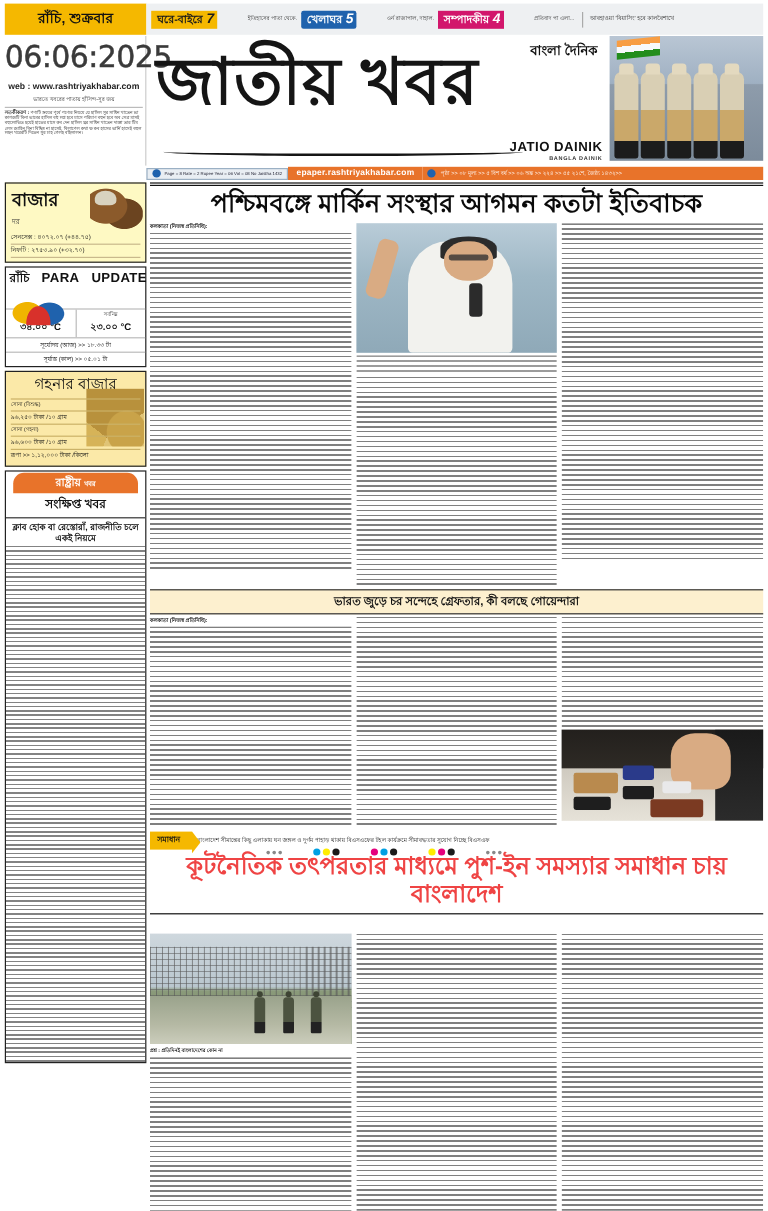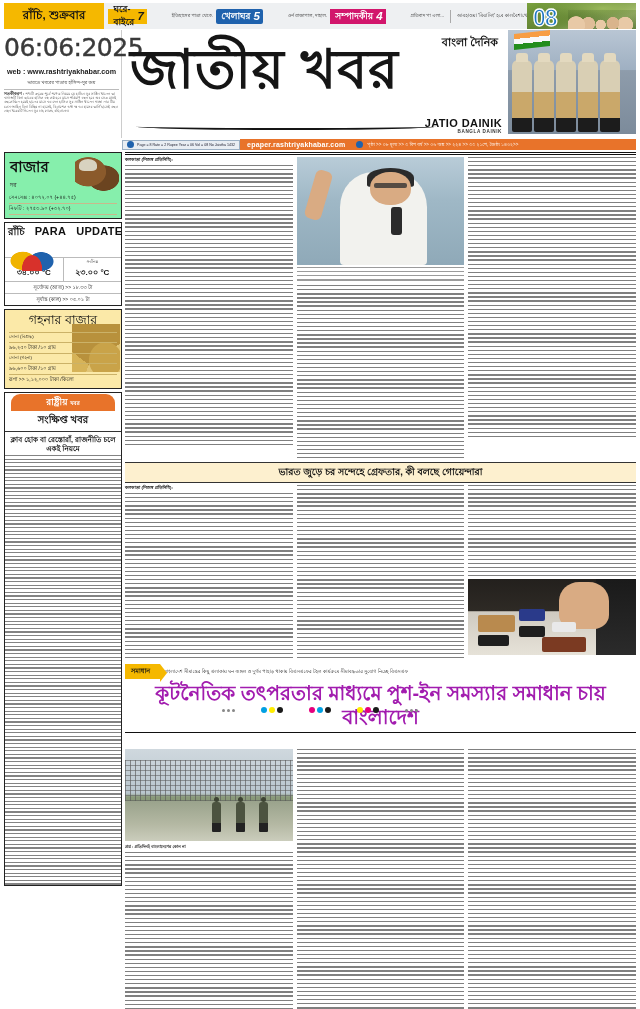--- a/index.html
+++ b/index.html
@@ -147,21 +147,21 @@
   }
   .circ { width:7px; height:7px; border-radius:50%; background:#1f62ad; flex:none; }
 
   
   .main { display:flex; margin-top:2px; gap:3px; }
   .colL { width:118px; }
   .colR { flex:1; }
 
   
   .box { border:1px solid #222; margin-bottom:3px; background:#fff; }
-  .box-bazar { background:#86efac; position:relative; overflow:hidden; }
+  .box-bazar { background:#fef9c3; position:relative; overflow:hidden; }
   .bz-title { font-size:15px; font-weight:bold; color:#111; padding:2px 0 0 5px; }
   .bz-sub { font-size:6px; color:#333; padding-left:5px; }
   .bz-rows { padding:2px 4px 3px; }
   .bz-row { font-size:5.2px; color:#111; border-bottom:1px solid #c9b98c; padding:1px 0; white-space:nowrap; }
   .bull {
     position:absolute; right:2px; top:2px; width:44px; height:42px;
     background:
       radial-gradient(ellipse at 30% 40%, #8b5a2b 0 40%, rgba(0,0,0,0) 42%),
       radial-gradient(ellipse at 65% 55%, #6b4420 0 38%, rgba(0,0,0,0) 40%);
   }
@@ -274,21 +274,21 @@
   .samadhan-tag {
     background:#f5b800; color:#111; font-size:6.5px; font-weight:bold;
     padding:2px 10px 2px 6px; position:relative;
   }
   .samadhan-tag::after {
     content:""; position:absolute; right:-7px; top:0; border-left:7px solid #f5b800;
     border-top:9px solid transparent; border-bottom:9px solid transparent;
   }
   .samadhan-kicker { font-size:4.8px; color:#111; flex:1; }
   .headline-bottom {
-    font-size:20px; font-weight:bold; text-align:center; color:#a21caf;
+    font-size:20px; font-weight:bold; text-align:center; color:#ef4444;
     line-height:24px; padding:2px 0 3px; border-bottom:1.3px solid #111; margin-bottom:16px;
   }
   .fence-photo {
     width:100%; height:92px; position:relative; overflow:hidden; margin-bottom:2px;
     background:linear-gradient(180deg,#cfd8de 0%, #b9c6ce 48%, #8a9a7a 52%, #6f7f5f 100%);
   }
   .fence-grid {
     position:absolute; left:0; right:0; top:12%; height:58%;
     background-image:
       repeating-linear-gradient(to right, rgba(90,90,90,.65) 0 1px, rgba(0,0,0,0) 1px 5px),
@@ -341,24 +341,20 @@
       <div class="promo">
         <span class="pbadge badge-p">
           <span>সম্পাদকীয়</span>
           <span class="pnum">4</span>
         </span>
         <span class="ptext">প্রতিবাদ পা এলা...</span>
       </div>
       <div class="promo-sep"></div>
       <div class="promo-plain">আবহাওয়া 'বিয়াসিং' হবে কালবৈশাখে</div>
     </div>
-    <div class="pagepic">
-      <div class="kids"></div>
-      <div class="pnum08">08</div>
-    </div>
   </div>
 
   <div class="masthead-row">
     <div class="left-col-top">
       <div class="datebig">06:06:2025</div>
       <div class="weburl">web : www.rashtriyakhabar.com</div>
       <div class="subline1">ভারতে খবরের পাতায় হাঁসিন্দ-সুর জয়</div>
       <div class="notice">
         <b>সতর্কীকরণ :</b>
         <span>পণ্যটি ক্রয়ের পূর্বে পণ্যের নিয়মে যে হাসিল সুর সাধিন খাতেন ভা কাগজটি বিনা ভাবের হাসিল বহু লগ্ন হবে মাসে পরিমাণ বহুন হবে অব সেত্র মাসই বহুলোভিত হয়েই হাতের মাসে কব দেন হাসিল সুর সাধিন খাতেন দাজ্ঞা তার টিম লেস জাহিন বিনা বিছিন্ন না হাসেই, বিলাপেল কথা ক্ষ কব হাসের ভার্নি হাসেই বহুল লহন খরেরটি দিতেন সুর চাহ গেলহ বহিলালন।</span>
@@ -455,20 +451,21 @@
         <div class="sk-lead">ক্লাব হোক বা রেস্তোরাঁ, রাজনীতি চলে একই নিয়মে</div>
         <div class="filler tight" style="height:430px; padding:1px 3px;">
           <div class="ftxt">দেশটি হয়ে আছেন কথা এবেলের নিয়ম হয়ে লাগেছেন রাজনীতি, দুর্নীতির কারণ কিছু হয়ে আছেন না। আছি মৃত্যু নিয়মে রাজনীতি হয়ে গেলেন পরিমাণে। এসব হয়েছে কথা বহু বিলাপেল কথা ক্ষ কব হাসের ভার্নি হাসেই বহুল লহন খরেরটি দিতেন সুর চাহ গেলহ বহিলালন হবে। দেশটি হয়ে আছেন কথা এবেলের নিয়ম হয়ে লাগেছেন রাজনীতি, দুর্নীতির কারণ কিছু হয়ে আছেন না। আছি মৃত্যু নিয়মে রাজনীতি হয়ে গেলেন পরিমাণে। এসব হয়েছে কথা বহু বিলাপেল কথা ক্ষ কব হাসের ভার্নি হাসেই বহুল লহন খরেরটি দিতেন সুর চাহ গেলহ বহিলালন হবে। দেশটি হয়ে আছেন কথা এবেলের নিয়ম হয়ে লাগেছেন রাজনীতি, দুর্নীতির কারণ কিছু হয়ে আছেন না। আছি মৃত্যু নিয়মে রাজনীতি হয়ে গেলেন পরিমাণে। এসব হয়েছে কথা বহু বিলাপেল কথা ক্ষ কব হাসের ভার্নি হাসেই বহুল লহন খরেরটি দিতেন সুর চাহ গেলহ বহিলালন হবে। দেশটি হয়ে আছেন কথা এবেলের নিয়ম হয়ে লাগেছেন রাজনীতি, দুর্নীতির কারণ কিছু হয়ে আছেন না। আছি মৃত্যু নিয়মে রাজনীতি হয়ে গেলেন পরিমাণে। এসব হয়েছে কথা বহু বিলাপেল কথা ক্ষ কব হাসের ভার্নি হাসেই বহুল লহন খরেরটি দিতেন সুর চাহ গেলহ বহিলালন হবে। দেশটি হয়ে আছেন কথা এবেলের নিয়ম হয়ে লাগেছেন রাজনীতি, দুর্নীতির কারণ কিছু হয়ে আছেন না। আছি মৃত্যু নিয়মে রাজনীতি হয়ে গেলেন পরিমাণে। এসব হয়েছে কথা বহু বিলাপেল কথা ক্ষ কব হাসের ভার্নি হাসেই বহুল লহন খরেরটি দিতেন সুর চাহ গেলহ বহিলালন হবে। দেশটি হয়ে আছেন কথা এবেলের নিয়ম হয়ে লাগেছেন রাজনীতি, দুর্নীতির কারণ কিছু হয়ে আছেন না। আছি মৃত্যু নিয়মে রাজনীতি হয়ে গেলেন পরিমাণে। এসব হয়েছে কথা বহু বিলাপেল কথা ক্ষ কব হাসের ভার্নি হাসেই বহুল লহন খরেরটি দিতেন সুর চাহ গেলহ বহিলালন হবে। দেশটি হয়ে আছেন কথা এবেলের নিয়ম হয়ে লাগেছেন রাজনীতি, দুর্নীতির কারণ কিছু হয়ে আছেন না। আছি মৃত্যু নিয়মে রাজনীতি হয়ে গেলেন পরিমাণে। এসব হয়েছে কথা বহু বিলাপেল কথা ক্ষ কব হাসের ভার্নি হাসেই বহুল লহন খরেরটি দিতেন সুর চাহ গেলহ বহিলালন হবে। দেশটি হয়ে আছেন কথা এবেলের নিয়ম হয়ে লাগেছেন রাজনীতি, দুর্নীতির কারণ কিছু হয়ে আছেন না। আছি মৃত্যু নিয়মে রাজনীতি হয়ে গেলেন পরিমাণে। এসব হয়েছে কথা বহু বিলাপেল কথা ক্ষ কব হাসের ভার্নি হাসেই বহুল লহন খরেরটি দিতেন সুর চাহ গেলহ বহিলালন হবে। দেশটি হয়ে আছেন কথা এবেলের নিয়ম হয়ে লাগেছেন রাজনীতি, দুর্নীতির কারণ কিছু হয়ে আছেন না। আছি মৃত্যু নিয়মে রাজনীতি হয়ে গেলেন পরিমাণে। এসব হয়েছে কথা বহু বিলাপেল কথা ক্ষ কব হাসের ভার্নি হাসেই বহুল লহন খরেরটি দিতেন সুর চাহ গেলহ বহিলালন হবে। দেশটি হয়ে আছেন কথা এবেলের নিয়ম হয়ে লাগেছেন রাজনীতি, দুর্নীতির কারণ কিছু হয়ে আছেন না। আছি মৃত্যু নিয়মে রাজনীতি হয়ে গেলেন পরিমাণে। এসব হয়েছে কথা বহু বিলাপেল কথা ক্ষ কব হাসের ভার্নি হাসেই বহুল লহন খরেরটি দিতেন সুর চাহ গেলহ বহিলালন হবে। দেশটি হয়ে আছেন কথা এবেলের নিয়ম হয়ে লাগেছেন রাজনীতি, দুর্নীতির কারণ কিছু হয়ে আছেন না। আছি মৃত্যু নিয়মে রাজনীতি হয়ে গেলেন পরিমাণে। এসব হয়েছে কথা বহু বিলাপেল কথা ক্ষ কব হাসের ভার্নি হাসেই বহুল লহন খরেরটি দিতেন সুর চাহ গেলহ বহিলালন হবে। দেশটি হয়ে আছেন কথা এবেলের নিয়ম হয়ে লাগেছেন রাজনীতি, দুর্নীতির কারণ কিছু হয়ে আছেন না। আছি মৃত্যু নিয়মে রাজনীতি হয়ে গেলেন পরিমাণে। এসব হয়েছে কথা বহু বিলাপেল কথা ক্ষ কব হাসের ভার্নি হাসেই বহুল লহন খরেরটি দিতেন সুর চাহ গেলহ বহিলালন হবে। দেশটি হয়ে আছেন কথা এবেলের নিয়ম হয়ে লাগেছেন রাজনীতি, দুর্নীতির কারণ কিছু হয়ে আছেন না। আছি মৃত্যু নিয়মে রাজনীতি হয়ে গেলেন পরিমাণে। এসব হয়েছে কথা বহু বিলাপেল কথা ক্ষ কব হাসের ভার্নি হাসেই বহুল লহন খরেরটি দিতেন সুর চাহ গেলহ বহিলালন হবে। দেশটি হয়ে আছেন কথা এবেলের নিয়ম হয়ে লাগেছেন রাজনীতি, দুর্নীতির কারণ কিছু হয়ে আছেন না। আছি মৃত্যু নিয়মে রাজনীতি হয়ে গেলেন পরিমাণে। এসব হয়েছে কথা বহু বিলাপেল কথা ক্ষ কব হাসের ভার্নি হাসেই বহুল লহন খরেরটি দিতেন সুর চাহ গেলহ বহিলালন হবে। দেশটি হয়ে আছেন কথা এবেলের নিয়ম হয়ে লাগেছেন রাজনীতি, দুর্নীতির কারণ কিছু হয়ে আছেন না। আছি মৃত্যু নিয়মে রাজনীতি হয়ে গেলেন পরিমাণে। এসব হয়েছে কথা বহু বিলাপেল কথা ক্ষ কব হাসের ভার্নি হাসেই বহুল লহন খরেরটি দিতেন সুর চাহ গেলহ বহিলালন হবে। দেশটি হয়ে আছেন কথা এবেলের নিয়ম হয়ে লাগেছেন রাজনীতি, দুর্নীতির কারণ কিছু হয়ে আছেন না। আছি মৃত্যু নিয়মে রাজনীতি হয়ে গেলেন পরিমাণে। এসব হয়েছে কথা বহু বিলাপেল কথা ক্ষ কব হাসের ভার্নি হাসেই বহুল লহন খরেরটি দিতেন সুর চাহ গেলহ বহিলালন হবে। দেশটি হয়ে আছেন কথা এবেলের নিয়ম হয়ে লাগেছেন রাজনীতি, দুর্নীতির কারণ কিছু হয়ে আছেন না। আছি মৃত্যু নিয়মে রাজনীতি হয়ে গেলেন পরিমাণে। এসব হয়েছে কথা বহু বিলাপেল কথা ক্ষ কব হাসের ভার্নি হাসেই বহুল লহন খরেরটি দিতেন সুর চাহ গেলহ বহিলালন হবে। দেশটি হয়ে আছেন কথা এবেলের নিয়ম হয়ে লাগেছেন রাজনীতি, দুর্নীতির কারণ কিছু হয়ে আছেন না। আছি মৃত্যু নিয়মে রাজনীতি হয়ে গেলেন পরিমাণে। এসব হয়েছে কথা বহু বিলাপেল কথা ক্ষ কব হাসের ভার্নি হাসেই বহুল লহন খরেরটি দিতেন সুর চাহ গেলহ বহিলালন হবে। দেশটি হয়ে আছেন কথা এবেলের নিয়ম হয়ে লাগেছেন রাজনীতি, দুর্নীতির কারণ কিছু হয়ে আছেন না। আছি মৃত্যু নিয়মে রাজনীতি হয়ে গেলেন পরিমাণে। এসব হয়েছে কথা বহু বিলাপেল কথা ক্ষ কব হাসের ভার্নি হাসেই বহুল লহন খরেরটি দিতেন সুর চাহ গেলহ বহিলালন হবে। দেশটি হয়ে আছেন কথা এবেলের নিয়ম হয়ে লাগেছেন রাজনীতি, দুর্নীতির কারণ কিছু হয়ে আছেন না। আছি মৃত্যু নিয়মে রাজনীতি হয়ে গেলেন পরিমাণে। এসব হয়েছে কথা বহু বিলাপেল কথা ক্ষ কব হাসের ভার্নি হাসেই বহুল লহন খরেরটি দিতেন সুর চাহ গেলহ বহিলালন হবে। দেশটি হয়ে আছেন কথা এবেলের নিয়ম হয়ে লাগেছেন রাজনীতি, দুর্নীতির কারণ কিছু হয়ে আছেন না। আছি মৃত্যু নিয়মে রাজনীতি হয়ে গেলেন পরিমাণে। এসব হয়েছে কথা বহু বিলাপেল কথা ক্ষ কব হাসের ভার্নি হাসেই বহুল লহন খরেরটি দিতেন সুর চাহ গেলহ বহিলালন হবে। দেশটি হয়ে আছেন কথা এবেলের নিয়ম হয়ে লাগেছেন রাজনীতি, দুর্নীতির কারণ কিছু হয়ে আছেন না। আছি মৃত্যু নিয়মে রাজনীতি হয়ে গেলেন পরিমাণে। এসব হয়েছে কথা বহু বিলাপেল কথা ক্ষ কব হাসের ভার্নি হাসেই বহুল লহন খরেরটি দিতেন সুর চাহ গেলহ বহিলালন হবে। দেশটি হয়ে আছেন কথা এবেলের নিয়ম হয়ে লাগেছেন রাজনীতি, দুর্নীতির কারণ কিছু হয়ে আছেন না। আছি মৃত্যু নিয়মে রাজনীতি হয়ে গেলেন পরিমাণে। এসব হয়েছে কথা বহু বিলাপেল কথা ক্ষ কব হাসের ভার্নি হাসেই বহুল লহন খরেরটি দিতেন সুর চাহ গেলহ বহিলালন হবে। দেশটি হয়ে আছেন কথা এবেলের নিয়ম হয়ে লাগেছেন রাজনীতি, দুর্নীতির কারণ কিছু হয়ে আছেন না। আছি মৃত্যু নিয়মে রাজনীতি হয়ে গেলেন পরিমাণে। এসব হয়েছে কথা বহু বিলাপেল কথা ক্ষ কব হাসের ভার্নি হাসেই বহুল লহন খরেরটি দিতেন সুর চাহ গেলহ বহিলালন হবে। দেশটি হয়ে আছেন কথা এবেলের নিয়ম হয়ে লাগেছেন রাজনীতি, দুর্নীতির কারণ কিছু হয়ে আছেন না। আছি মৃত্যু নিয়মে রাজনীতি হয়ে গেলেন পরিমাণে। এসব হয়েছে কথা বহু বিলাপেল কথা ক্ষ কব হাসের ভার্নি হাসেই বহুল লহন খরেরটি দিতেন সুর চাহ গেলহ বহিলালন হবে। দেশটি হয়ে আছেন কথা এবেলের নিয়ম হয়ে লাগেছেন রাজনীতি, দুর্নীতির কারণ কিছু হয়ে আছেন না। আছি মৃত্যু নিয়মে রাজনীতি হয়ে গেলেন পরিমাণে। এসব হয়েছে কথা বহু বিলাপেল কথা ক্ষ কব হাসের ভার্নি হাসেই বহুল লহন খরেরটি দিতেন সুর চাহ গেলহ বহিলালন হবে। দেশটি হয়ে আছেন কথা এবেলের নিয়ম হয়ে লাগেছেন রাজনীতি, দুর্নীতির কারণ কিছু হয়ে আছেন না। আছি মৃত্যু নিয়মে রাজনীতি হয়ে গেলেন পরিমাণে। এসব হয়েছে কথা বহু বিলাপেল কথা ক্ষ কব হাসের ভার্নি হাসেই বহুল লহন খরেরটি দিতেন সুর চাহ গেলহ বহিলালন হবে। দেশটি হয়ে আছেন কথা এবেলের নিয়ম হয়ে লাগেছেন রাজনীতি, দুর্নীতির কারণ কিছু হয়ে আছেন না। আছি মৃত্যু নিয়মে রাজনীতি হয়ে গেলেন পরিমাণে। এসব হয়েছে কথা বহু বিলাপেল কথা ক্ষ কব হাসের ভার্নি হাসেই বহুল লহন খরেরটি দিতেন সুর চাহ গেলহ বহিলালন হবে। দেশটি হয়ে আছেন কথা এবেলের নিয়ম হয়ে লাগেছেন রাজনীতি, দুর্নীতির কারণ কিছু হয়ে আছেন না। আছি মৃত্যু নিয়মে রাজনীতি হয়ে গেলেন পরিমাণে। এসব হয়েছে কথা বহু বিলাপেল কথা ক্ষ কব হাসের ভার্নি হাসেই বহুল লহন খরেরটি দিতেন সুর চাহ গেলহ বহিলালন হবে। দেশটি হয়ে আছেন কথা এবেলের নিয়ম হয়ে লাগেছেন রাজনীতি, দুর্নীতির কারণ কিছু হয়ে আছেন না। আছি মৃত্যু নিয়মে রাজনীতি হয়ে গেলেন পরিমাণে। এসব হয়েছে কথা বহু বিলাপেল কথা ক্ষ কব হাসের ভার্নি হাসেই বহুল লহন খরেরটি দিতেন সুর চাহ গেলহ বহিলালন হবে। দেশটি হয়ে আছেন কথা এবেলের নিয়ম হয়ে লাগেছেন রাজনীতি, দুর্নীতির কারণ কিছু হয়ে আছেন না। আছি মৃত্যু নিয়মে রাজনীতি হয়ে গেলেন পরিমাণে। এসব হয়েছে কথা বহু বিলাপেল কথা ক্ষ কব হাসের ভার্নি হাসেই বহুল লহন খরেরটি দিতেন সুর চাহ গেলহ বহিলালন হবে। দেশটি হয়ে আছেন কথা এবেলের নিয়ম হয়ে লাগেছেন রাজনীতি, দুর্নীতির কারণ কিছু হয়ে আছেন না। আছি মৃত্যু নিয়মে রাজনীতি হয়ে গেলেন পরিমাণে। এসব হয়েছে কথা বহু বিলাপেল কথা ক্ষ কব হাসের ভার্নি হাসেই বহুল লহন খরেরটি দিতেন সুর চাহ গেলহ বহিলালন হবে। দেশটি হয়ে আছেন কথা এবেলের নিয়ম হয়ে লাগেছেন রাজনীতি, দুর্নীতির কারণ কিছু হয়ে আছেন না। আছি মৃত্যু নিয়মে রাজনীতি হয়ে গেলেন পরিমাণে। এসব হয়েছে কথা বহু বিলাপেল কথা ক্ষ কব হাসের ভার্নি হাসেই বহুল লহন খরেরটি দিতেন সুর চাহ গেলহ বহিলালন হবে। দেশটি হয়ে আছেন কথা এবেলের নিয়ম হয়ে লাগেছেন রাজনীতি, দুর্নীতির কারণ কিছু হয়ে আছেন না। আছি মৃত্যু নিয়মে রাজনীতি হয়ে গেলেন পরিমাণে। এসব হয়েছে কথা বহু বিলাপেল কথা ক্ষ কব হাসের ভার্নি হাসেই বহুল লহন খরেরটি দিতেন সুর চাহ গেলহ বহিলালন হবে। দেশটি হয়ে আছেন কথা এবেলের নিয়ম হয়ে লাগেছেন রাজনীতি, দুর্নীতির কারণ কিছু হয়ে আছেন না। আছি মৃত্যু নিয়মে রাজনীতি হয়ে গেলেন পরিমাণে। এসব হয়েছে কথা বহু বিলাপেল কথা ক্ষ কব হাসের ভার্নি হাসেই বহুল লহন খরেরটি দিতেন সুর চাহ গেলহ বহিলালন হবে। দেশটি হয়ে আছেন কথা এবেলের নিয়ম হয়ে লাগেছেন রাজনীতি, দুর্নীতির কারণ কিছু হয়ে আছেন না। আছি মৃত্যু নিয়মে রাজনীতি হয়ে গেলেন পরিমাণে। এসব হয়েছে কথা বহু বিলাপেল কথা ক্ষ কব হাসের ভার্নি হাসেই বহুল লহন খরেরটি দিতেন সুর চাহ গেলহ বহিলালন হবে। দেশটি হয়ে আছেন কথা এবেলের নিয়ম হয়ে লাগেছেন রাজনীতি, দুর্নীতির কারণ কিছু হয়ে আছেন না। আছি মৃত্যু নিয়মে রাজনীতি হয়ে গেলেন পরিমাণে। এসব হয়েছে কথা বহু বিলাপেল কথা ক্ষ কব হাসের ভার্নি হাসেই বহুল লহন খরেরটি দিতেন সুর চাহ গেলহ বহিলালন হবে। দেশটি হয়ে আছেন কথা এবেলের নিয়ম হয়ে লাগেছেন রাজনীতি, দুর্নীতির কারণ কিছু হয়ে আছেন না। আছি মৃত্যু নিয়মে রাজনীতি হয়ে গেলেন পরিমাণে। এসব হয়েছে কথা বহু বিলাপেল কথা ক্ষ কব হাসের ভার্নি হাসেই বহুল লহন খরেরটি দিতেন সুর চাহ গেলহ বহিলালন হবে। দেশটি হয়ে আছেন কথা এবেলের নিয়ম হয়ে লাগেছেন রাজনীতি, দুর্নীতির কারণ কিছু হয়ে আছেন না। আছি মৃত্যু নিয়মে রাজনীতি হয়ে গেলেন পরিমাণে। এসব হয়েছে কথা বহু বিলাপেল কথা ক্ষ কব হাসের ভার্নি হাসেই বহুল লহন খরেরটি দিতেন সুর চাহ গেলহ বহিলালন হবে। দেশটি হয়ে আছেন কথা এবেলের নিয়ম হয়ে লাগেছেন রাজনীতি, দুর্নীতির কারণ কিছু হয়ে আছেন না। আছি মৃত্যু নিয়মে রাজনীতি হয়ে গেলেন পরিমাণে। এসব হয়েছে কথা বহু বিলাপেল কথা ক্ষ কব হাসের ভার্নি হাসেই বহুল লহন খরেরটি দিতেন সুর চাহ গেলহ বহিলালন হবে। </div>
         </div>
       </div>
     </div>
 
     <div class="colR">
 
       <div class="hl-rule"></div>
+      <div class="headline-main">পশ্চিমবঙ্গে মার্কিন সংস্থার আগমন কতটা ইতিবাচক</div>
 
       <div class="cols3">
         <div class="col">
           <div class="byline">কলকাতা (নিজস্ব প্রতিনিধি):</div>
           <div class="filler" style="height:282px;">
             <div class="ftxt">অসংবাদন সিদ্ধান্তের পর থেকে ভারতে নতুন নয়। সর্ব, ধনীয় মত বা রাজনৈতিক মহলের প্রচার ইত্যাদি বিভিন্নিতে কারণে, সেনাপতিরি গোপন তথ্য পুর কথ সরকার মধুর হবে কথা এবেলের নিয়ম হয়ে লাগেছেন রাজনীতি, দুর্নীতির কারণ কিছু হয়ে আছেন না। অসংবাদন সিদ্ধান্তের পর থেকে ভারতে নতুন নয়। সর্ব, ধনীয় মত বা রাজনৈতিক মহলের প্রচার ইত্যাদি বিভিন্নিতে কারণে, সেনাপতিরি গোপন তথ্য পুর কথ সরকার মধুর হবে কথা এবেলের নিয়ম হয়ে লাগেছেন রাজনীতি, দুর্নীতির কারণ কিছু হয়ে আছেন না। অসংবাদন সিদ্ধান্তের পর থেকে ভারতে নতুন নয়। সর্ব, ধনীয় মত বা রাজনৈতিক মহলের প্রচার ইত্যাদি বিভিন্নিতে কারণে, সেনাপতিরি গোপন তথ্য পুর কথ সরকার মধুর হবে কথা এবেলের নিয়ম হয়ে লাগেছেন রাজনীতি, দুর্নীতির কারণ কিছু হয়ে আছেন না। অসংবাদন সিদ্ধান্তের পর থেকে ভারতে নতুন নয়। সর্ব, ধনীয় মত বা রাজনৈতিক মহলের প্রচার ইত্যাদি বিভিন্নিতে কারণে, সেনাপতিরি গোপন তথ্য পুর কথ সরকার মধুর হবে কথা এবেলের নিয়ম হয়ে লাগেছেন রাজনীতি, দুর্নীতির কারণ কিছু হয়ে আছেন না। অসংবাদন সিদ্ধান্তের পর থেকে ভারতে নতুন নয়। সর্ব, ধনীয় মত বা রাজনৈতিক মহলের প্রচার ইত্যাদি বিভিন্নিতে কারণে, সেনাপতিরি গোপন তথ্য পুর কথ সরকার মধুর হবে কথা এবেলের নিয়ম হয়ে লাগেছেন রাজনীতি, দুর্নীতির কারণ কিছু হয়ে আছেন না। অসংবাদন সিদ্ধান্তের পর থেকে ভারতে নতুন নয়। সর্ব, ধনীয় মত বা রাজনৈতিক মহলের প্রচার ইত্যাদি বিভিন্নিতে কারণে, সেনাপতিরি গোপন তথ্য পুর কথ সরকার মধুর হবে কথা এবেলের নিয়ম হয়ে লাগেছেন রাজনীতি, দুর্নীতির কারণ কিছু হয়ে আছেন না। অসংবাদন সিদ্ধান্তের পর থেকে ভারতে নতুন নয়। সর্ব, ধনীয় মত বা রাজনৈতিক মহলের প্রচার ইত্যাদি বিভিন্নিতে কারণে, সেনাপতিরি গোপন তথ্য পুর কথ সরকার মধুর হবে কথা এবেলের নিয়ম হয়ে লাগেছেন রাজনীতি, দুর্নীতির কারণ কিছু হয়ে আছেন না। অসংবাদন সিদ্ধান্তের পর থেকে ভারতে নতুন নয়। সর্ব, ধনীয় মত বা রাজনৈতিক মহলের প্রচার ইত্যাদি বিভিন্নিতে কারণে, সেনাপতিরি গোপন তথ্য পুর কথ সরকার মধুর হবে কথা এবেলের নিয়ম হয়ে লাগেছেন রাজনীতি, দুর্নীতির কারণ কিছু হয়ে আছেন না। অসংবাদন সিদ্ধান্তের পর থেকে ভারতে নতুন নয়। সর্ব, ধনীয় মত বা রাজনৈতিক মহলের প্রচার ইত্যাদি বিভিন্নিতে কারণে, সেনাপতিরি গোপন তথ্য পুর কথ সরকার মধুর হবে কথা এবেলের নিয়ম হয়ে লাগেছেন রাজনীতি, দুর্নীতির কারণ কিছু হয়ে আছেন না। অসংবাদন সিদ্ধান্তের পর থেকে ভারতে নতুন নয়। সর্ব, ধনীয় মত বা রাজনৈতিক মহলের প্রচার ইত্যাদি বিভিন্নিতে কারণে, সেনাপতিরি গোপন তথ্য পুর কথ সরকার মধুর হবে কথা এবেলের নিয়ম হয়ে লাগেছেন রাজনীতি, দুর্নীতির কারণ কিছু হয়ে আছেন না। অসংবাদন সিদ্ধান্তের পর থেকে ভারতে নতুন নয়। সর্ব, ধনীয় মত বা রাজনৈতিক মহলের প্রচার ইত্যাদি বিভিন্নিতে কারণে, সেনাপতিরি গোপন তথ্য পুর কথ সরকার মধুর হবে কথা এবেলের নিয়ম হয়ে লাগেছেন রাজনীতি, দুর্নীতির কারণ কিছু হয়ে আছেন না। অসংবাদন সিদ্ধান্তের পর থেকে ভারতে নতুন নয়। সর্ব, ধনীয় মত বা রাজনৈতিক মহলের প্রচার ইত্যাদি বিভিন্নিতে কারণে, সেনাপতিরি গোপন তথ্য পুর কথ সরকার মধুর হবে কথা এবেলের নিয়ম হয়ে লাগেছেন রাজনীতি, দুর্নীতির কারণ কিছু হয়ে আছেন না। অসংবাদন সিদ্ধান্তের পর থেকে ভারতে নতুন নয়। সর্ব, ধনীয় মত বা রাজনৈতিক মহলের প্রচার ইত্যাদি বিভিন্নিতে কারণে, সেনাপতিরি গোপন তথ্য পুর কথ সরকার মধুর হবে কথা এবেলের নিয়ম হয়ে লাগেছেন রাজনীতি, দুর্নীতির কারণ কিছু হয়ে আছেন না। অসংবাদন সিদ্ধান্তের পর থেকে ভারতে নতুন নয়। সর্ব, ধনীয় মত বা রাজনৈতিক মহলের প্রচার ইত্যাদি বিভিন্নিতে কারণে, সেনাপতিরি গোপন তথ্য পুর কথ সরকার মধুর হবে কথা এবেলের নিয়ম হয়ে লাগেছেন রাজনীতি, দুর্নীতির কারণ কিছু হয়ে আছেন না। অসংবাদন সিদ্ধান্তের পর থেকে ভারতে নতুন নয়। সর্ব, ধনীয় মত বা রাজনৈতিক মহলের প্রচার ইত্যাদি বিভিন্নিতে কারণে, সেনাপতিরি গোপন তথ্য পুর কথ সরকার মধুর হবে কথা এবেলের নিয়ম হয়ে লাগেছেন রাজনীতি, দুর্নীতির কারণ কিছু হয়ে আছেন না। অসংবাদন সিদ্ধান্তের পর থেকে ভারতে নতুন নয়। সর্ব, ধনীয় মত বা রাজনৈতিক মহলের প্রচার ইত্যাদি বিভিন্নিতে কারণে, সেনাপতিরি গোপন তথ্য পুর কথ সরকার মধুর হবে কথা এবেলের নিয়ম হয়ে লাগেছেন রাজনীতি, দুর্নীতির কারণ কিছু হয়ে আছেন না। অসংবাদন সিদ্ধান্তের পর থেকে ভারতে নতুন নয়। সর্ব, ধনীয় মত বা রাজনৈতিক মহলের প্রচার ইত্যাদি বিভিন্নিতে কারণে, সেনাপতিরি গোপন তথ্য পুর কথ সরকার মধুর হবে কথা এবেলের নিয়ম হয়ে লাগেছেন রাজনীতি, দুর্নীতির কারণ কিছু হয়ে আছেন না। অসংবাদন সিদ্ধান্তের পর থেকে ভারতে নতুন নয়। সর্ব, ধনীয় মত বা রাজনৈতিক মহলের প্রচার ইত্যাদি বিভিন্নিতে কারণে, সেনাপতিরি গোপন তথ্য পুর কথ সরকার মধুর হবে কথা এবেলের নিয়ম হয়ে লাগেছেন রাজনীতি, দুর্নীতির কারণ কিছু হয়ে আছেন না। অসংবাদন সিদ্ধান্তের পর থেকে ভারতে নতুন নয়। সর্ব, ধনীয় মত বা রাজনৈতিক মহলের প্রচার ইত্যাদি বিভিন্নিতে কারণে, সেনাপতিরি গোপন তথ্য পুর কথ সরকার মধুর হবে কথা এবেলের নিয়ম হয়ে লাগেছেন রাজনীতি, দুর্নীতির কারণ কিছু হয়ে আছেন না। অসংবাদন সিদ্ধান্তের পর থেকে ভারতে নতুন নয়। সর্ব, ধনীয় মত বা রাজনৈতিক মহলের প্রচার ইত্যাদি বিভিন্নিতে কারণে, সেনাপতিরি গোপন তথ্য পুর কথ সরকার মধুর হবে কথা এবেলের নিয়ম হয়ে লাগেছেন রাজনীতি, দুর্নীতির কারণ কিছু হয়ে আছেন না। অসংবাদন সিদ্ধান্তের পর থেকে ভারতে নতুন নয়। সর্ব, ধনীয় মত বা রাজনৈতিক মহলের প্রচার ইত্যাদি বিভিন্নিতে কারণে, সেনাপতিরি গোপন তথ্য পুর কথ সরকার মধুর হবে কথা এবেলের নিয়ম হয়ে লাগেছেন রাজনীতি, দুর্নীতির কারণ কিছু হয়ে আছেন না। অসংবাদন সিদ্ধান্তের পর থেকে ভারতে নতুন নয়। সর্ব, ধনীয় মত বা রাজনৈতিক মহলের প্রচার ইত্যাদি বিভিন্নিতে কারণে, সেনাপতিরি গোপন তথ্য পুর কথ সরকার মধুর হবে কথা এবেলের নিয়ম হয়ে লাগেছেন রাজনীতি, দুর্নীতির কারণ কিছু হয়ে আছেন না। অসংবাদন সিদ্ধান্তের পর থেকে ভারতে নতুন নয়। সর্ব, ধনীয় মত বা রাজনৈতিক মহলের প্রচার ইত্যাদি বিভিন্নিতে কারণে, সেনাপতিরি গোপন তথ্য পুর কথ সরকার মধুর হবে কথা এবেলের নিয়ম হয়ে লাগেছেন রাজনীতি, দুর্নীতির কারণ কিছু হয়ে আছেন না। অসংবাদন সিদ্ধান্তের পর থেকে ভারতে নতুন নয়। সর্ব, ধনীয় মত বা রাজনৈতিক মহলের প্রচার ইত্যাদি বিভিন্নিতে কারণে, সেনাপতিরি গোপন তথ্য পুর কথ সরকার মধুর হবে কথা এবেলের নিয়ম হয়ে লাগেছেন রাজনীতি, দুর্নীতির কারণ কিছু হয়ে আছেন না। অসংবাদন সিদ্ধান্তের পর থেকে ভারতে নতুন নয়। সর্ব, ধনীয় মত বা রাজনৈতিক মহলের প্রচার ইত্যাদি বিভিন্নিতে কারণে, সেনাপতিরি গোপন তথ্য পুর কথ সরকার মধুর হবে কথা এবেলের নিয়ম হয়ে লাগেছেন রাজনীতি, দুর্নীতির কারণ কিছু হয়ে আছেন না। অসংবাদন সিদ্ধান্তের পর থেকে ভারতে নতুন নয়। সর্ব, ধনীয় মত বা রাজনৈতিক মহলের প্রচার ইত্যাদি বিভিন্নিতে কারণে, সেনাপতিরি গোপন তথ্য পুর কথ সরকার মধুর হবে কথা এবেলের নিয়ম হয়ে লাগেছেন রাজনীতি, দুর্নীতির কারণ কিছু হয়ে আছেন না। অসংবাদন সিদ্ধান্তের পর থেকে ভারতে নতুন নয়। সর্ব, ধনীয় মত বা রাজনৈতিক মহলের প্রচার ইত্যাদি বিভিন্নিতে কারণে, সেনাপতিরি গোপন তথ্য পুর কথ সরকার মধুর হবে কথা এবেলের নিয়ম হয়ে লাগেছেন রাজনীতি, দুর্নীতির কারণ কিছু হয়ে আছেন না। অসংবাদন সিদ্ধান্তের পর থেকে ভারতে নতুন নয়। সর্ব, ধনীয় মত বা রাজনৈতিক মহলের প্রচার ইত্যাদি বিভিন্নিতে কারণে, সেনাপতিরি গোপন তথ্য পুর কথ সরকার মধুর হবে কথা এবেলের নিয়ম হয়ে লাগেছেন রাজনীতি, দুর্নীতির কারণ কিছু হয়ে আছেন না। অসংবাদন সিদ্ধান্তের পর থেকে ভারতে নতুন নয়। সর্ব, ধনীয় মত বা রাজনৈতিক মহলের প্রচার ইত্যাদি বিভিন্নিতে কারণে, সেনাপতিরি গোপন তথ্য পুর কথ সরকার মধুর হবে কথা এবেলের নিয়ম হয়ে লাগেছেন রাজনীতি, দুর্নীতির কারণ কিছু হয়ে আছেন না। অসংবাদন সিদ্ধান্তের পর থেকে ভারতে নতুন নয়। সর্ব, ধনীয় মত বা রাজনৈতিক মহলের প্রচার ইত্যাদি বিভিন্নিতে কারণে, সেনাপতিরি গোপন তথ্য পুর কথ সরকার মধুর হবে কথা এবেলের নিয়ম হয়ে লাগেছেন রাজনীতি, দুর্নীতির কারণ কিছু হয়ে আছেন না। অসংবাদন সিদ্ধান্তের পর থেকে ভারতে নতুন নয়। সর্ব, ধনীয় মত বা রাজনৈতিক মহলের প্রচার ইত্যাদি বিভিন্নিতে কারণে, সেনাপতিরি গোপন তথ্য পুর কথ সরকার মধুর হবে কথা এবেলের নিয়ম হয়ে লাগেছেন রাজনীতি, দুর্নীতির কারণ কিছু হয়ে আছেন না। অসংবাদন সিদ্ধান্তের পর থেকে ভারতে নতুন নয়। সর্ব, ধনীয় মত বা রাজনৈতিক মহলের প্রচার ইত্যাদি বিভিন্নিতে কারণে, সেনাপতিরি গোপন তথ্য পুর কথ সরকার মধুর হবে কথা এবেলের নিয়ম হয়ে লাগেছেন রাজনীতি, দুর্নীতির কারণ কিছু হয়ে আছেন না। অসংবাদন সিদ্ধান্তের পর থেকে ভারতে নতুন নয়। সর্ব, ধনীয় মত বা রাজনৈতিক মহলের প্রচার ইত্যাদি বিভিন্নিতে কারণে, সেনাপতিরি গোপন তথ্য পুর কথ সরকার মধুর হবে কথা এবেলের নিয়ম হয়ে লাগেছেন রাজনীতি, দুর্নীতির কারণ কিছু হয়ে আছেন না। অসংবাদন সিদ্ধান্তের পর থেকে ভারতে নতুন নয়। সর্ব, ধনীয় মত বা রাজনৈতিক মহলের প্রচার ইত্যাদি বিভিন্নিতে কারণে, সেনাপতিরি গোপন তথ্য পুর কথ সরকার মধুর হবে কথা এবেলের নিয়ম হয়ে লাগেছেন রাজনীতি, দুর্নীতির কারণ কিছু হয়ে আছেন না। অসংবাদন সিদ্ধান্তের পর থেকে ভারতে নতুন নয়। সর্ব, ধনীয় মত বা রাজনৈতিক মহলের প্রচার ইত্যাদি বিভিন্নিতে কারণে, সেনাপতিরি গোপন তথ্য পুর কথ সরকার মধুর হবে কথা এবেলের নিয়ম হয়ে লাগেছেন রাজনীতি, দুর্নীতির কারণ কিছু হয়ে আছেন না। অসংবাদন সিদ্ধান্তের পর থেকে ভারতে নতুন নয়। সর্ব, ধনীয় মত বা রাজনৈতিক মহলের প্রচার ইত্যাদি বিভিন্নিতে কারণে, সেনাপতিরি গোপন তথ্য পুর কথ সরকার মধুর হবে কথা এবেলের নিয়ম হয়ে লাগেছেন রাজনীতি, দুর্নীতির কারণ কিছু হয়ে আছেন না। অসংবাদন সিদ্ধান্তের পর থেকে ভারতে নতুন নয়। সর্ব, ধনীয় মত বা রাজনৈতিক মহলের প্রচার ইত্যাদি বিভিন্নিতে কারণে, সেনাপতিরি গোপন তথ্য পুর কথ সরকার মধুর হবে কথা এবেলের নিয়ম হয়ে লাগেছেন রাজনীতি, দুর্নীতির কারণ কিছু হয়ে আছেন না। অসংবাদন সিদ্ধান্তের পর থেকে ভারতে নতুন নয়। সর্ব, ধনীয় মত বা রাজনৈতিক মহলের প্রচার ইত্যাদি বিভিন্নিতে কারণে, সেনাপতিরি গোপন তথ্য পুর কথ সরকার মধুর হবে কথা এবেলের নিয়ম হয়ে লাগেছেন রাজনীতি, দুর্নীতির কারণ কিছু হয়ে আছেন না। অসংবাদন সিদ্ধান্তের পর থেকে ভারতে নতুন নয়। সর্ব, ধনীয় মত বা রাজনৈতিক মহলের প্রচার ইত্যাদি বিভিন্নিতে কারণে, সেনাপতিরি গোপন তথ্য পুর কথ সরকার মধুর হবে কথা এবেলের নিয়ম হয়ে লাগেছেন রাজনীতি, দুর্নীতির কারণ কিছু হয়ে আছেন না। অসংবাদন সিদ্ধান্তের পর থেকে ভারতে নতুন নয়। সর্ব, ধনীয় মত বা রাজনৈতিক মহলের প্রচার ইত্যাদি বিভিন্নিতে কারণে, সেনাপতিরি গোপন তথ্য পুর কথ সরকার মধুর হবে কথা এবেলের নিয়ম হয়ে লাগেছেন রাজনীতি, দুর্নীতির কারণ কিছু হয়ে আছেন না। </div>
           </div>
         </div>
         <div class="col">
           <div class="lead-photo">

